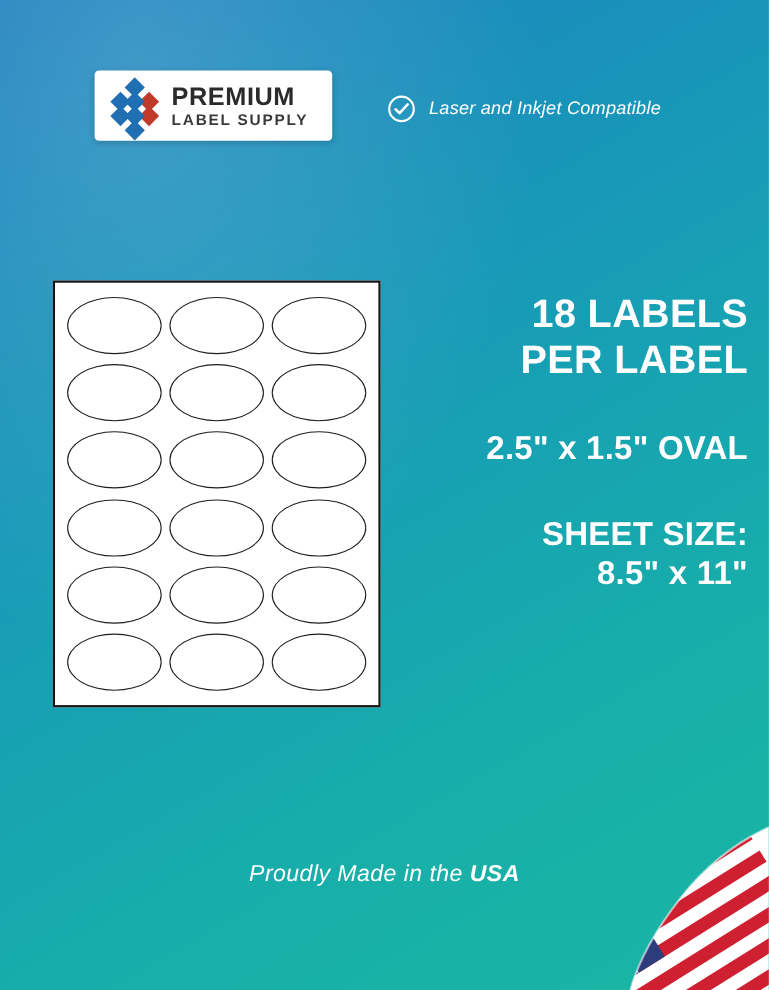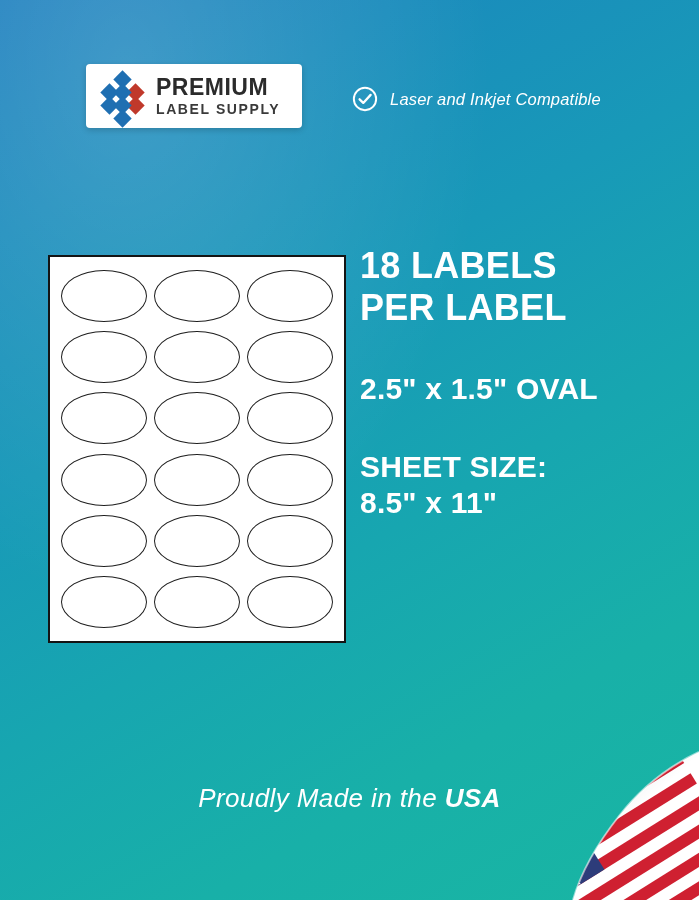--- a/index.html
+++ b/index.html
@@ -151,23 +151,23 @@
     z-index: 5;
   }
   .templates .t2 {
     font-weight: bold;
   }
 
   
   .specs {
     position: absolute;
     left: 360px;
-    top: 245px;
+    top: 264px;
     width: 320px;
-    text-align: left;
+    text-align: right;
     color: #ffffff;
     z-index: 5;
   }
   .specs .big {
     font-size: 36px;
     font-weight: bold;
     line-height: 1.17;
     letter-spacing: 0.3px;
   }
   .specs .mid {
@@ -180,21 +180,21 @@
   .specs .gap-b { height: 42px; }
 
   
   .usa {
     position: absolute;
     left: 0;
     right: 0;
     top: 783px;
     text-align: center;
     color: #ffffff;
-    font-size: 26px;
+    font-size: 21px;
     font-style: italic;
     letter-spacing: 0.4px;
     z-index: 5;
   }
   .usa b {
     font-weight: bold;
     font-style: italic;
   }
 
   

